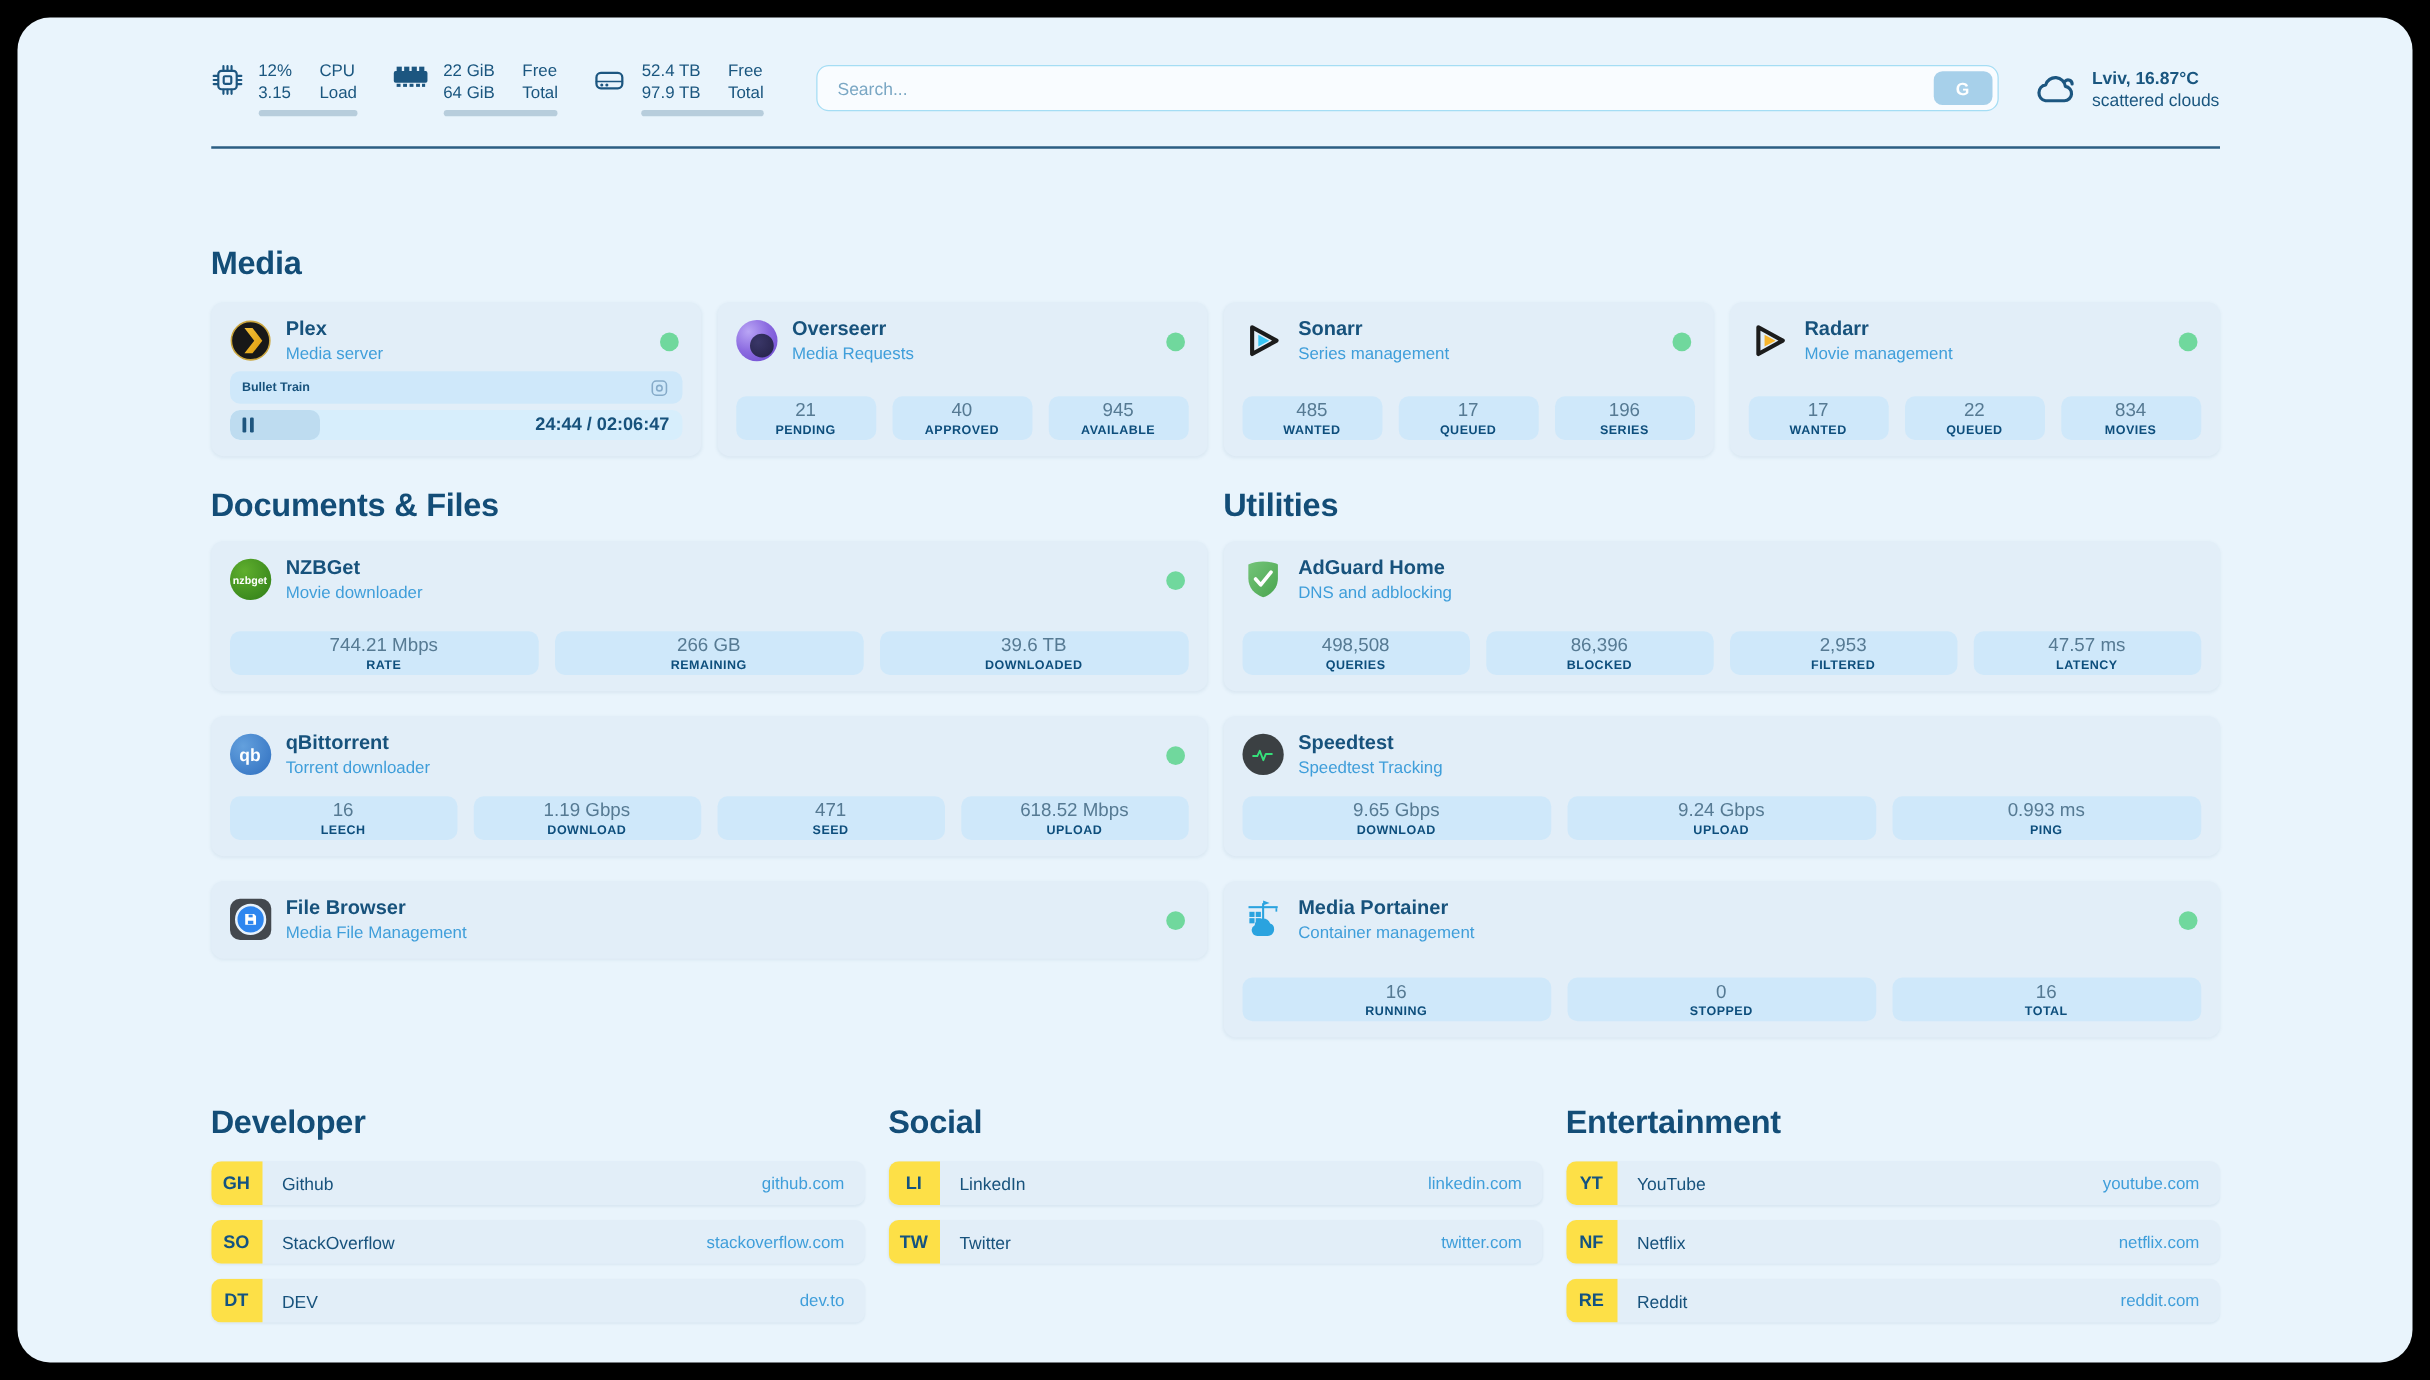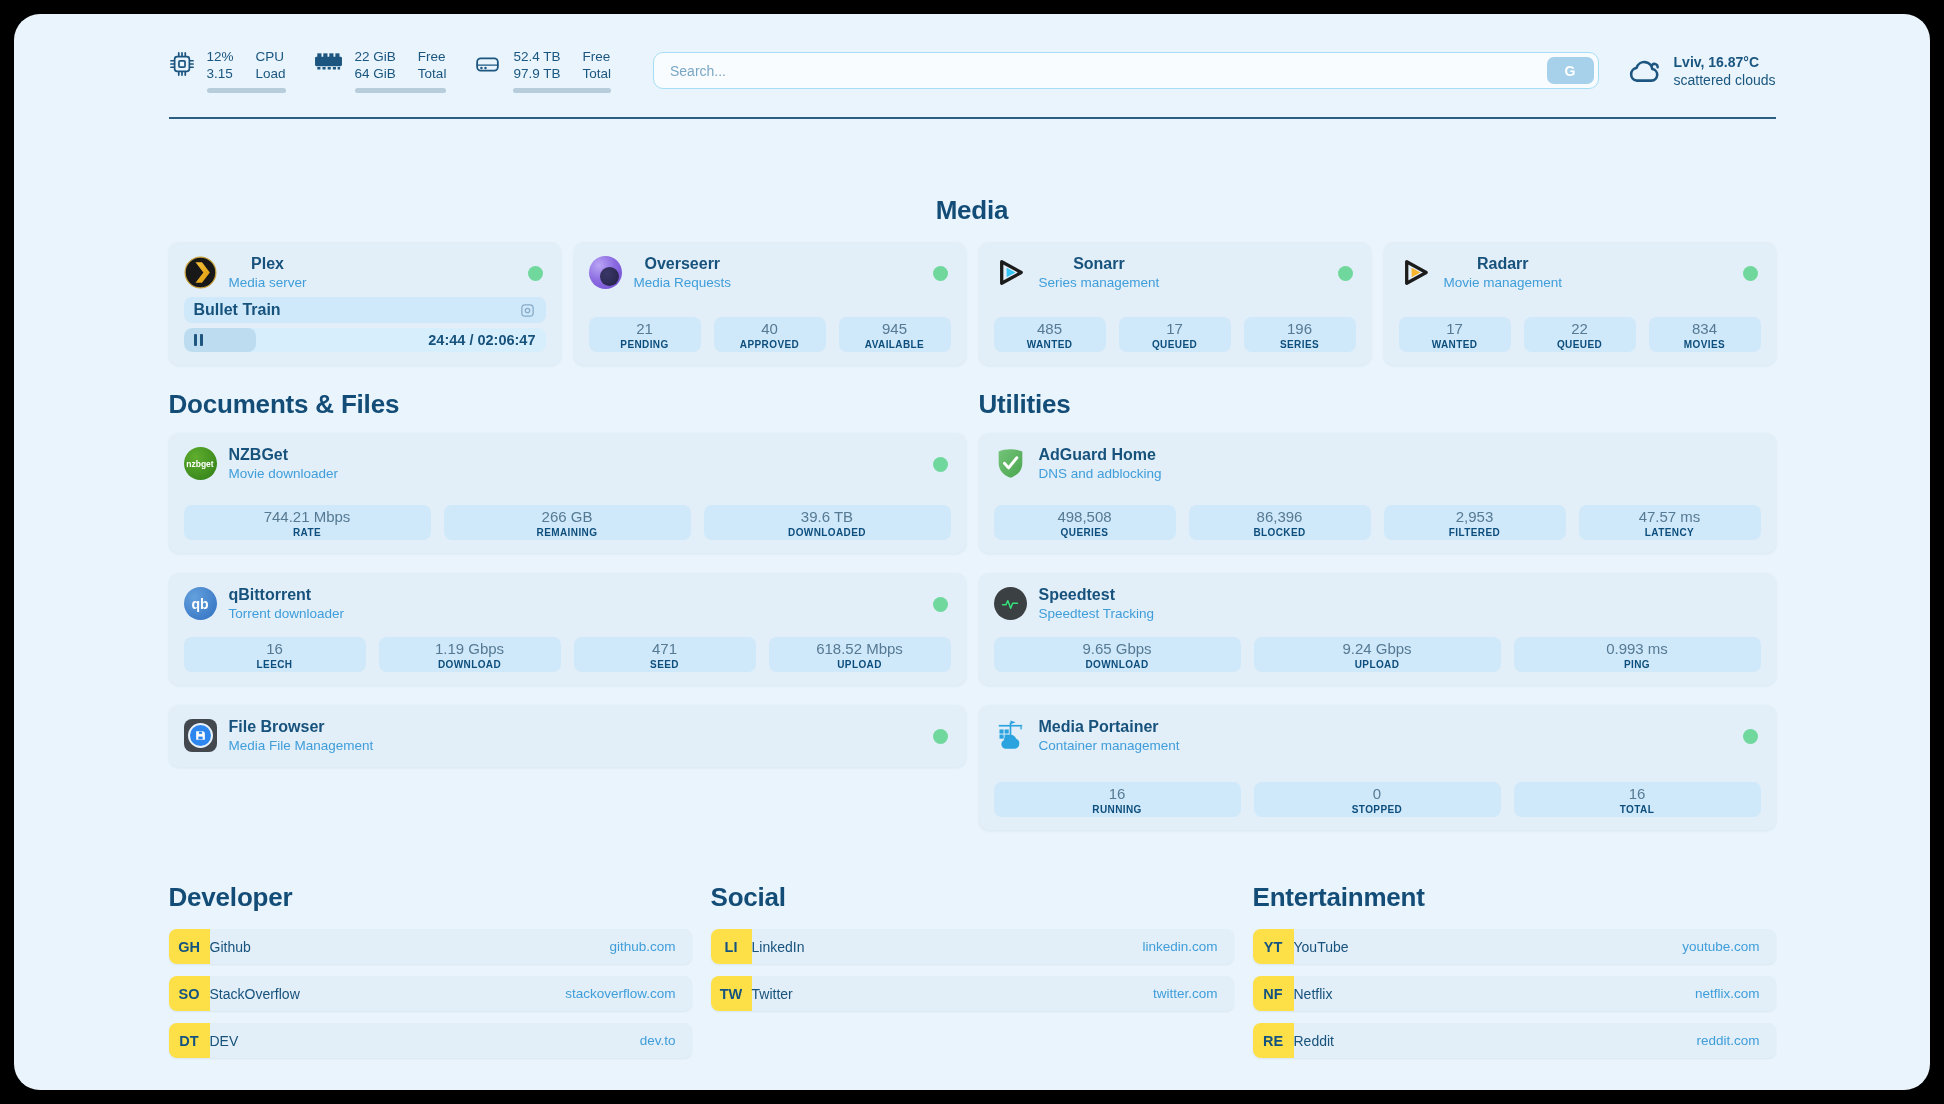--- a/index.html
+++ b/index.html
@@ -22,21 +22,21 @@
   .search input::placeholder{color:#7aa7c4;}
   .search-go{position:absolute;right:5px;top:5px;bottom:5px;width:47px;border-radius:7px;background:#a7d0ea;color:#fff;font-size:14px;font-weight:600;display:flex;align-items:center;justify-content:center;cursor:pointer;}
   .weather{display:flex;align-items:center;gap:12px;}
   .weather-icon{color:#1c5680;display:flex;}
   .weather-txt{display:flex;flex-direction:column;font-size:14px;line-height:18px;color:#1a567f;}
   .weather-loc{font-weight:600;}
   .divider{margin-top:24px;border:none;border-top:2px solid #2c5e83;}
 
   
   h2.sec{font-size:26px;font-weight:600;color:#134d77;margin:0;letter-spacing:-.2px;}
-  .media-sec{margin-top:76px;text-align:center;}
+  .media-sec{margin-top:76px;}
   .media-sec h2{margin-bottom:16px;}
   .grid4{display:grid;grid-template-columns:repeat(4,1fr);gap:13px;}
   .twocol{display:grid;grid-template-columns:1fr 1fr;gap:13px;margin-top:24px;}
   .twocol h2{margin-bottom:13px;}
 
   
   .card{position:relative;background:#e2eef8;border-radius:10px;padding:13px 15px;box-sizing:border-box;box-shadow:0 1px 3px rgba(23,77,120,.08);display:flex;flex-direction:column;justify-content:space-between;cursor:pointer;}
   .h123{height:123px;} .h120{height:120px;margin-top:0;} .h112{height:112px;} .h62{height:62px;} .h125{height:125px;justify-content:space-between;}
   .mt20{margin-top:20px;}
   .card-head{display:flex;align-items:center;gap:12px;}
@@ -47,42 +47,42 @@
   .status-dot{position:absolute;top:24px;right:18px;width:15px;height:15px;border-radius:50%;background:#70d89d;}
   .fb-dot{top:50%;margin-top:-7px;}
   .stats{display:flex;gap:13px;}
   .stat{flex:1;background:#cfe8fa;border-radius:8px;height:35px;display:flex;flex-direction:column;align-items:center;justify-content:center;gap:2px;}
   .stat-value{font-size:15px;color:#567a93;}
   .stat-label{font-size:10px;font-weight:700;color:#0d4e7c;letter-spacing:.4px;}
 
   
   .plex-mid{display:flex;flex-direction:column;gap:5px;}
   .plex-row{background:#cfe8fa;border-radius:8px;height:26px;display:flex;align-items:center;justify-content:space-between;padding:0 10px;}
-  .plex-np{font-size:16px;font-weight:600;color:#17527c;}
+  .plex-np{font-size:10px;font-weight:600;color:#17527c;}
   .plex-progress{position:relative;background:#d7eefc;border-radius:8px;height:24px;display:flex;align-items:center;justify-content:flex-end;padding:0 10px;overflow:hidden;}
   .plex-fill{position:absolute;left:0;top:0;bottom:0;background:#bedcf0;border-radius:8px;}
   .pause{position:absolute;left:10px;top:6px;display:flex;gap:3px;}
   .pause span{width:3px;height:12px;background:#1e567f;border-radius:1px;}
   .plex-time{font-size:14.5px;font-weight:700;color:#17527c;position:relative;}
 
   
   .ov-icon{width:33px;height:33px;border-radius:50%;background:radial-gradient(circle at 30% 28%, #b9a5f5 0%, #8b6ae0 48%, #6a48cf 100%);position:relative;overflow:hidden;}
   .ov-icon::after{content:"";position:absolute;right:3px;bottom:3px;width:19px;height:19px;border-radius:50%;background:radial-gradient(circle at 35% 35%, #3a3768, #232046);}
   .nzb-bg{background:radial-gradient(circle at 35% 30%,#5fae2e,#2f7d17);border-radius:50%;color:#fff;font-size:8.5px;font-weight:700;}
   .qb-bg{background:radial-gradient(circle at 32% 30%,#63a0dd,#2f6fc0);border-radius:50%;color:#fff;font-size:14px;font-weight:700;}
   .st-bg{background:#3b4043;border-radius:50%;}
   .fb-outer{width:33px;height:33px;border-radius:8px;background:#43484e;display:flex;align-items:center;justify-content:center;}
   .fb-circle{width:25px;height:25px;border-radius:50%;background:#2e86ef;border:2px solid #e7f2fc;box-sizing:border-box;display:flex;align-items:center;justify-content:center;}
 
   
   .bookmarks{margin-top:52px;display:grid;grid-template-columns:repeat(3,1fr);gap:19px;}
   .bm-group h2{margin-bottom:16px;}
   .bm-row{height:35px;display:flex;align-items:center;background:#e2eef8;border-radius:8px;margin-bottom:12px;overflow:hidden;box-shadow:0 1px 2px rgba(20,70,110,.07);cursor:pointer;}
   .bm-abbr{width:41px;height:100%;background:#fde047;display:flex;align-items:center;justify-content:center;font-size:14.5px;font-weight:600;color:#145381;flex:none;}
-  .bm-name{font-size:14px;font-weight:500;color:#17527c;text-align:right;}
+  .bm-name{margin-left:16px;font-size:14px;font-weight:500;color:#17527c;text-align:right;}
   .bm-url{margin-left:auto;margin-right:16px;font-size:13.5px;color:#3f9eda;}
 </style>
 </head>
 <body>
 
 <div class="frame">
 <div class="panel">
 <div class="content">
 
   <div class="topbar">

